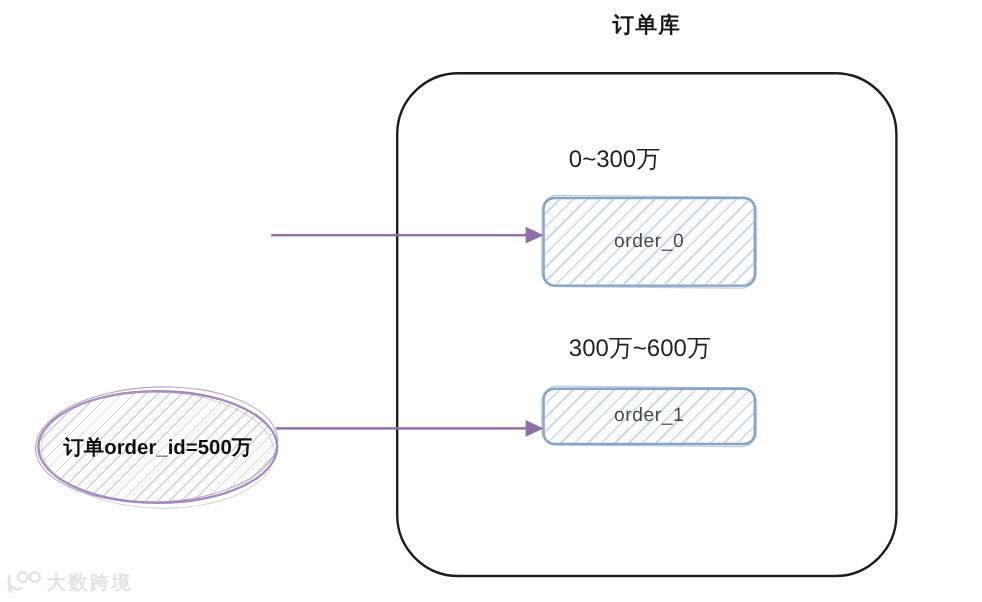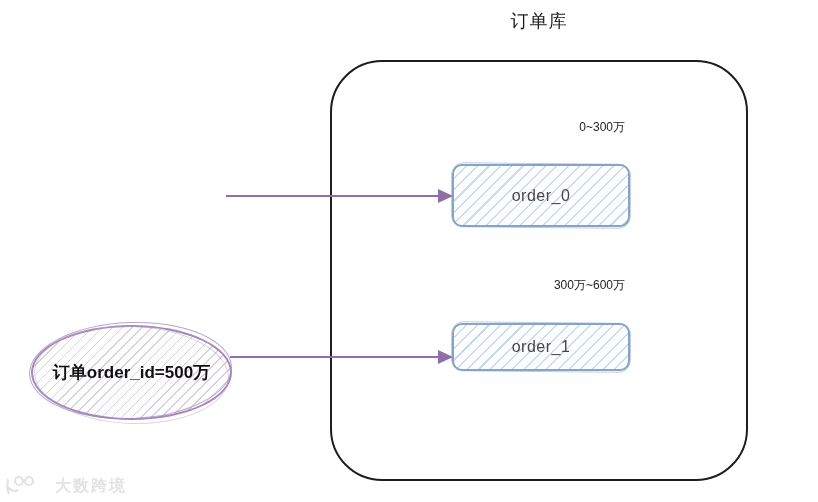--- a/index.html
+++ b/index.html
@@ -7,40 +7,40 @@
     position:relative;
     width:818px;height:502px;
     background:#ffffff;
     overflow:hidden;
     font-family:"Liberation Sans", sans-serif;
   }
   
   .diagram-title{
     position:absolute;left:330px;top:9px;width:418px;
     text-align:center;
-    font-size:18px;font-weight:normal;color:#1a1a1a;
+    font-size:18px;font-weight:bold;color:#1a1a1a;
     letter-spacing:1px;
   }
   
   .db-container{
     position:absolute;left:330px;top:60px;width:418px;height:421px;
     border:2px solid #1d1d1d;border-radius:52px;
     box-sizing:border-box;background:transparent;
   }
   
   .range-label{
-    position:absolute;left:447px;width:178px;
-    text-align:right;
-    font-size:12px;color:#222222;
+    position:absolute;left:474px;width:178px;
+    text-align:left;
+    font-size:20px;color:#222222;
   }
   .range-label.r0{top:119px;}
   .range-label.r1{top:277px;}
   
   .table-box{
-    position:absolute;left:452px;width:178px;height:63px;
+    position:absolute;left:452px;width:178px;height:75px;
     box-sizing:border-box;
     border:2px solid #88a3c8;border-radius:10px;
     background:
       repeating-linear-gradient(135deg,
         #ccdaec 0px, #ccdaec 1.5px,
         rgba(255,255,255,0) 1.5px, rgba(255,255,255,0) 8px);
     background-color:#fdfeff;
     display:flex;align-items:center;justify-content:center;
   }
   .table-box.b0{top:164px;}
@@ -99,21 +99,21 @@
     position:absolute;width:0;height:0;
     border-top:7px solid transparent;
     border-bottom:7px solid transparent;
     border-left:15px solid #8f6fa6;
   }
   .arrow-head.a0{left:438px;top:189px;}
   .arrow-head.a1{left:438px;top:350px;}
   
   .watermark{
     position:absolute;left:5px;top:475px;
-    display:flex;align-items:center;gap:16px;
+    display:flex;align-items:center;gap:0;
     color:#e3e3e3;
   }
   .watermark .wm-text{
     font-size:16px;font-weight:bold;letter-spacing:2px;
   }
   .watermark svg{display:block;}
 </style>
 </head>
 <body>
 

